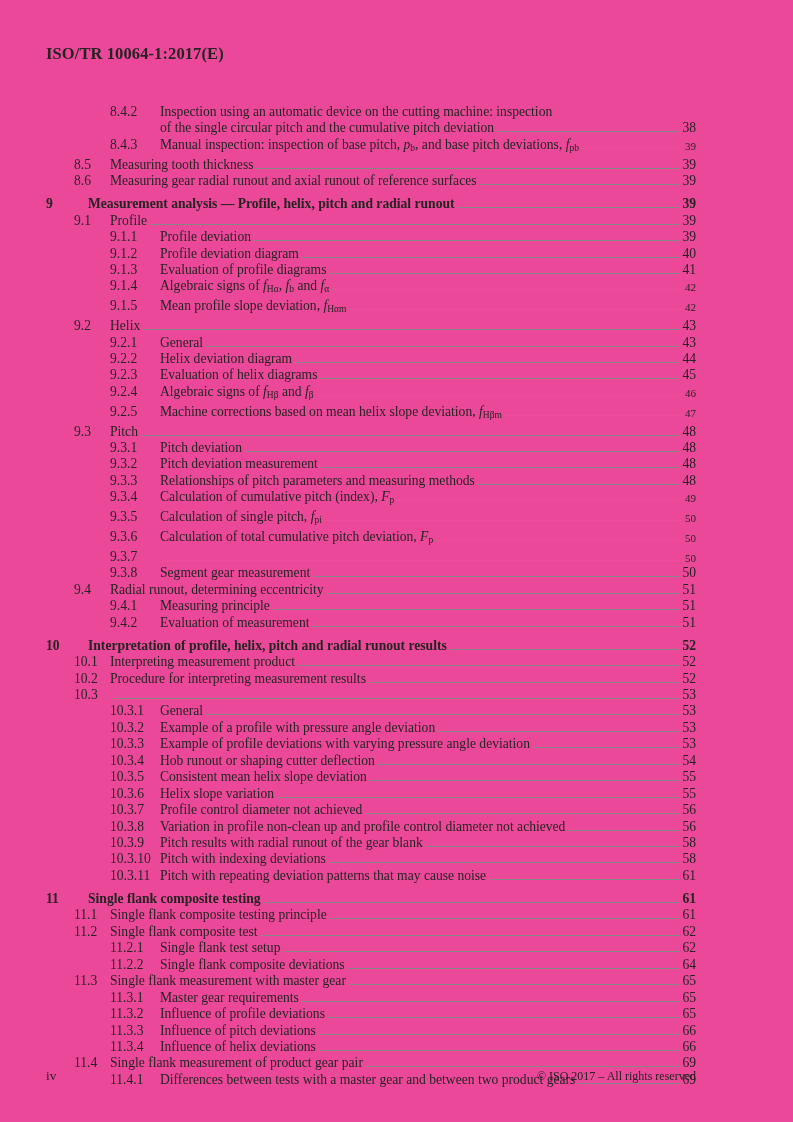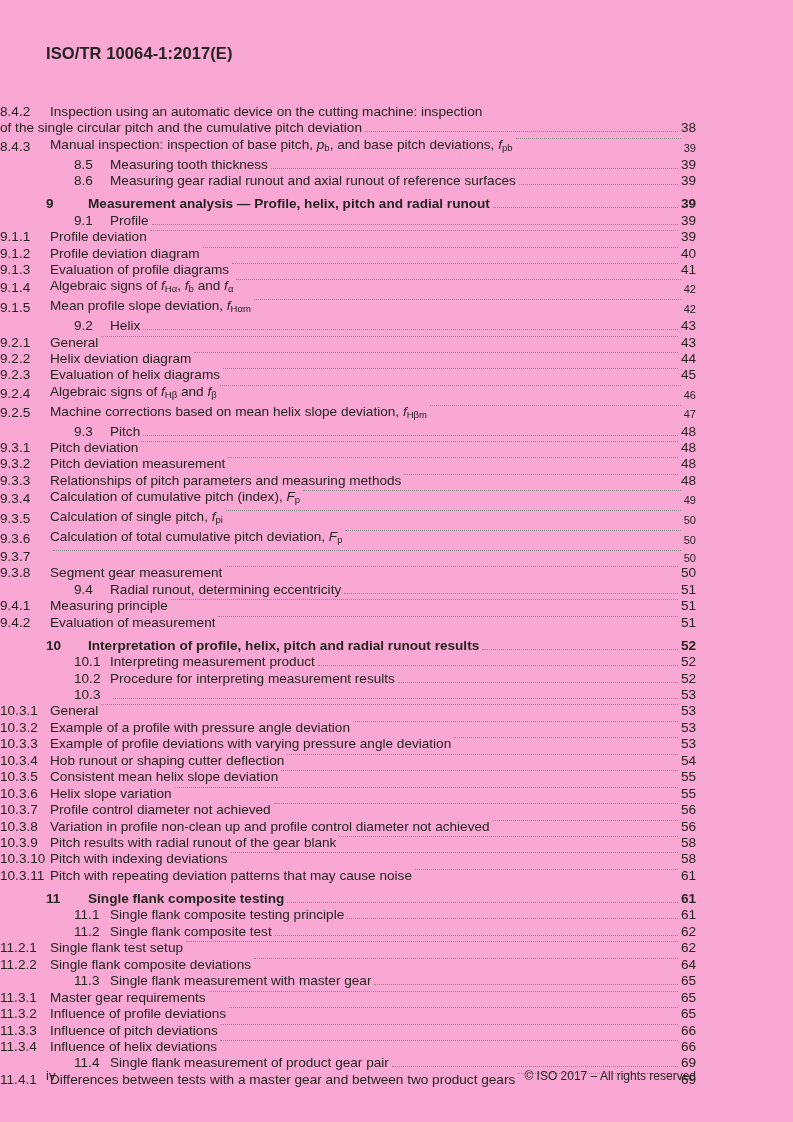--- a/index.html
+++ b/index.html
@@ -1,21 +1,21 @@
 <!DOCTYPE html>
 <html><head>
 <meta charset="utf-8">
 <style>
   html,body{margin:0;padding:0;background:#e8e8e8;}
   #page{
     position:relative;
     width:793px;height:1122px;
     margin:0 auto;
-    background:#f9a8d4;
-    font-family:Liberation Sans, sans-serif;
+    background:#ec4899;
+    font-family:Liberation Serif, serif;
     color:#262423;
     overflow:hidden;
   }
   #doc-header{
     position:absolute;
     top:44px;left:46px;
     font-size:16.5px;
     font-weight:bold;
     letter-spacing:0.1px;
   }
@@ -31,23 +31,23 @@
     line-height:16.45px;
     font-size:13.6px;
     white-space:nowrap;
   }
   .toc-row .num{flex:0 0 auto;}
   .toc-row .title{flex:0 1 auto; overflow:hidden;}
   .lvl1{padding-left:46px; margin-top:6.5px; font-weight:bold;}
   .lvl1 .num{width:42px;}
   .lvl2{padding-left:74px;}
   .lvl2 .num{width:36px;}
-  .lvl3{align-items:center;}
+  .lvl3{padding-left:110px;}
   .lvl3 .num{width:50px;}
-  .lvlw{}
+  .lvlw{padding-left:160px;}
   .leader{
     flex:1 1 auto;
     min-width:8px;
     border-bottom:1.5px dotted #8a8a8a;
     margin:0 3px 3px 3px;
     align-self:baseline;
     height:1px;
   }
   .page{flex:0 0 auto;}
   .small .page{font-size:11px; position:relative; top:1px;}

